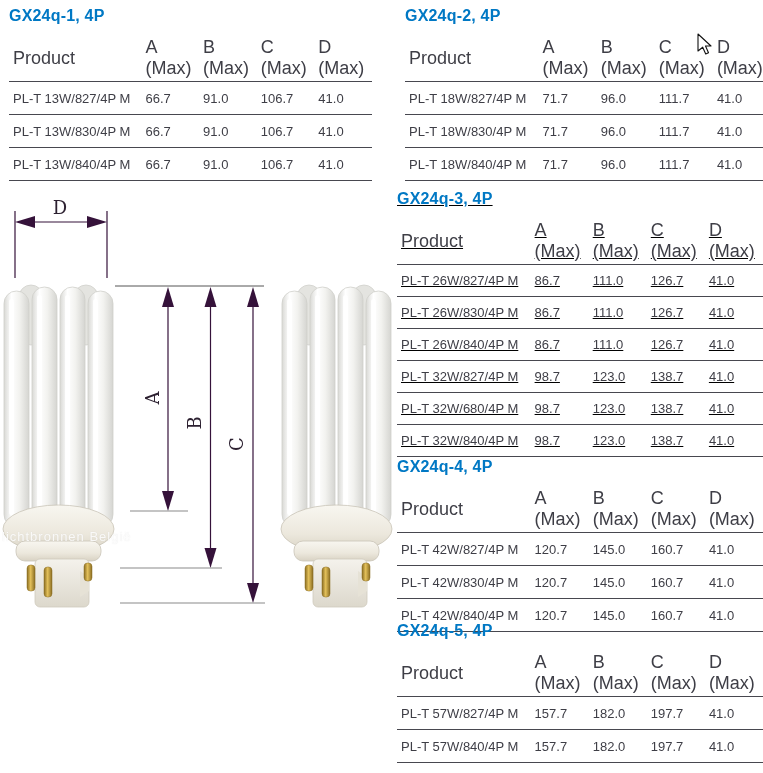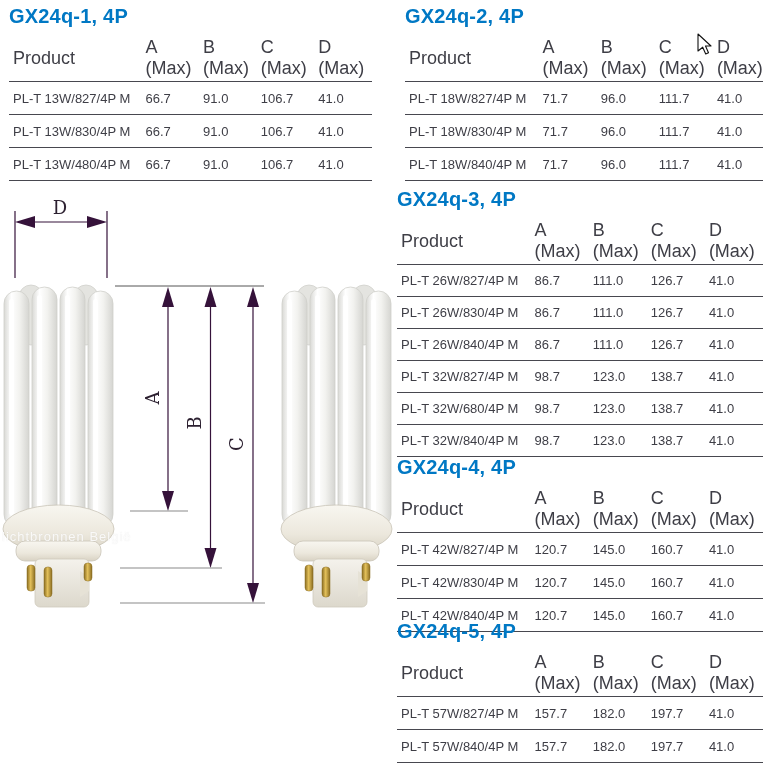--- a/index.html
+++ b/index.html
@@ -3,32 +3,32 @@
 <meta charset="utf-8">
 <style>
   :root{
     --accent:#0078C4; --text:#3e3e46; --rule:#47474f;
     --dline:#35123a; --tick:#8a8a8a;
   }
   html,body{margin:0;padding:0;background:#fff;}
   #page{position:relative;width:763px;height:773px;background:#fff;overflow:hidden;
         font-family:"Liberation Sans",sans-serif;}
   .tblock{position:absolute;}
-  .tbl-title{font-size:20px;font-weight:bold;color:var(--accent);height:20px;
+  .tbl-title{font-size:16px;font-weight:bold;color:var(--accent);height:20px;
              line-height:20px;margin-bottom:11px;letter-spacing:.2px;}
   table{border-collapse:collapse;width:100%;table-layout:fixed;}
   col.c-prod{width:36.5%;} col.c-dim{width:15.875%;}
   th{font-weight:normal;text-align:left;font-size:18px;color:var(--text);
      height:22px;vertical-align:middle;border-bottom:1px solid var(--rule);padding:0 0 2px 4px;}
   td{font-size:13px;color:var(--text);height:32px;vertical-align:middle;
      border-bottom:1px solid var(--rule);padding:0 0 0 4px;white-space:nowrap;}
   .rows31 td{height:31px;margin-left:8px;}
   .t0{left:9px;top:6px;width:363px;}
   .t1{left:397px;top:6px;width:366px;margin-left:8px;}
-  .t2{left:397px;top:189px;width:366px;}
+  .t2{left:397px;top:189px;width:366px;text-decoration:underline;}
   .t3{left:397px;top:457px;width:366px;}
   .t4{left:397px;top:621px;width:366px;}
   #diagram{position:absolute;left:0;top:185px;width:400px;height:445px;}
   #watermark{position:absolute;left:2px;top:529px;width:170px;font-size:13px;
              letter-spacing:1px;color:rgba(255,255,255,.85);
              text-shadow:0 0 1px rgba(190,190,190,.4);pointer-events:none;}
   #cursor{position:absolute;left:697px;top:33px;width:16px;height:23px;}
   .dimtext{font-family:"DejaVu Serif",serif;font-size:18px;fill:#2c2030;}
 </style>
 </head>
@@ -64,21 +64,21 @@
             <td>41.0</td>
           </tr>
           <tr>
             <td>PL-T 13W/830/4P M</td>
             <td>66.7</td>
             <td>91.0</td>
             <td>106.7</td>
             <td>41.0</td>
           </tr>
           <tr>
-            <td>PL-T 13W/480/4P M</td>
+            <td>PL-T 13W/840/4P M</td>
             <td>66.7</td>
             <td>91.0</td>
             <td>106.7</td>
             <td>41.0</td>
           </tr>
         </tbody>
       </table>
   </div>
 
   <div class="tblock t1">

